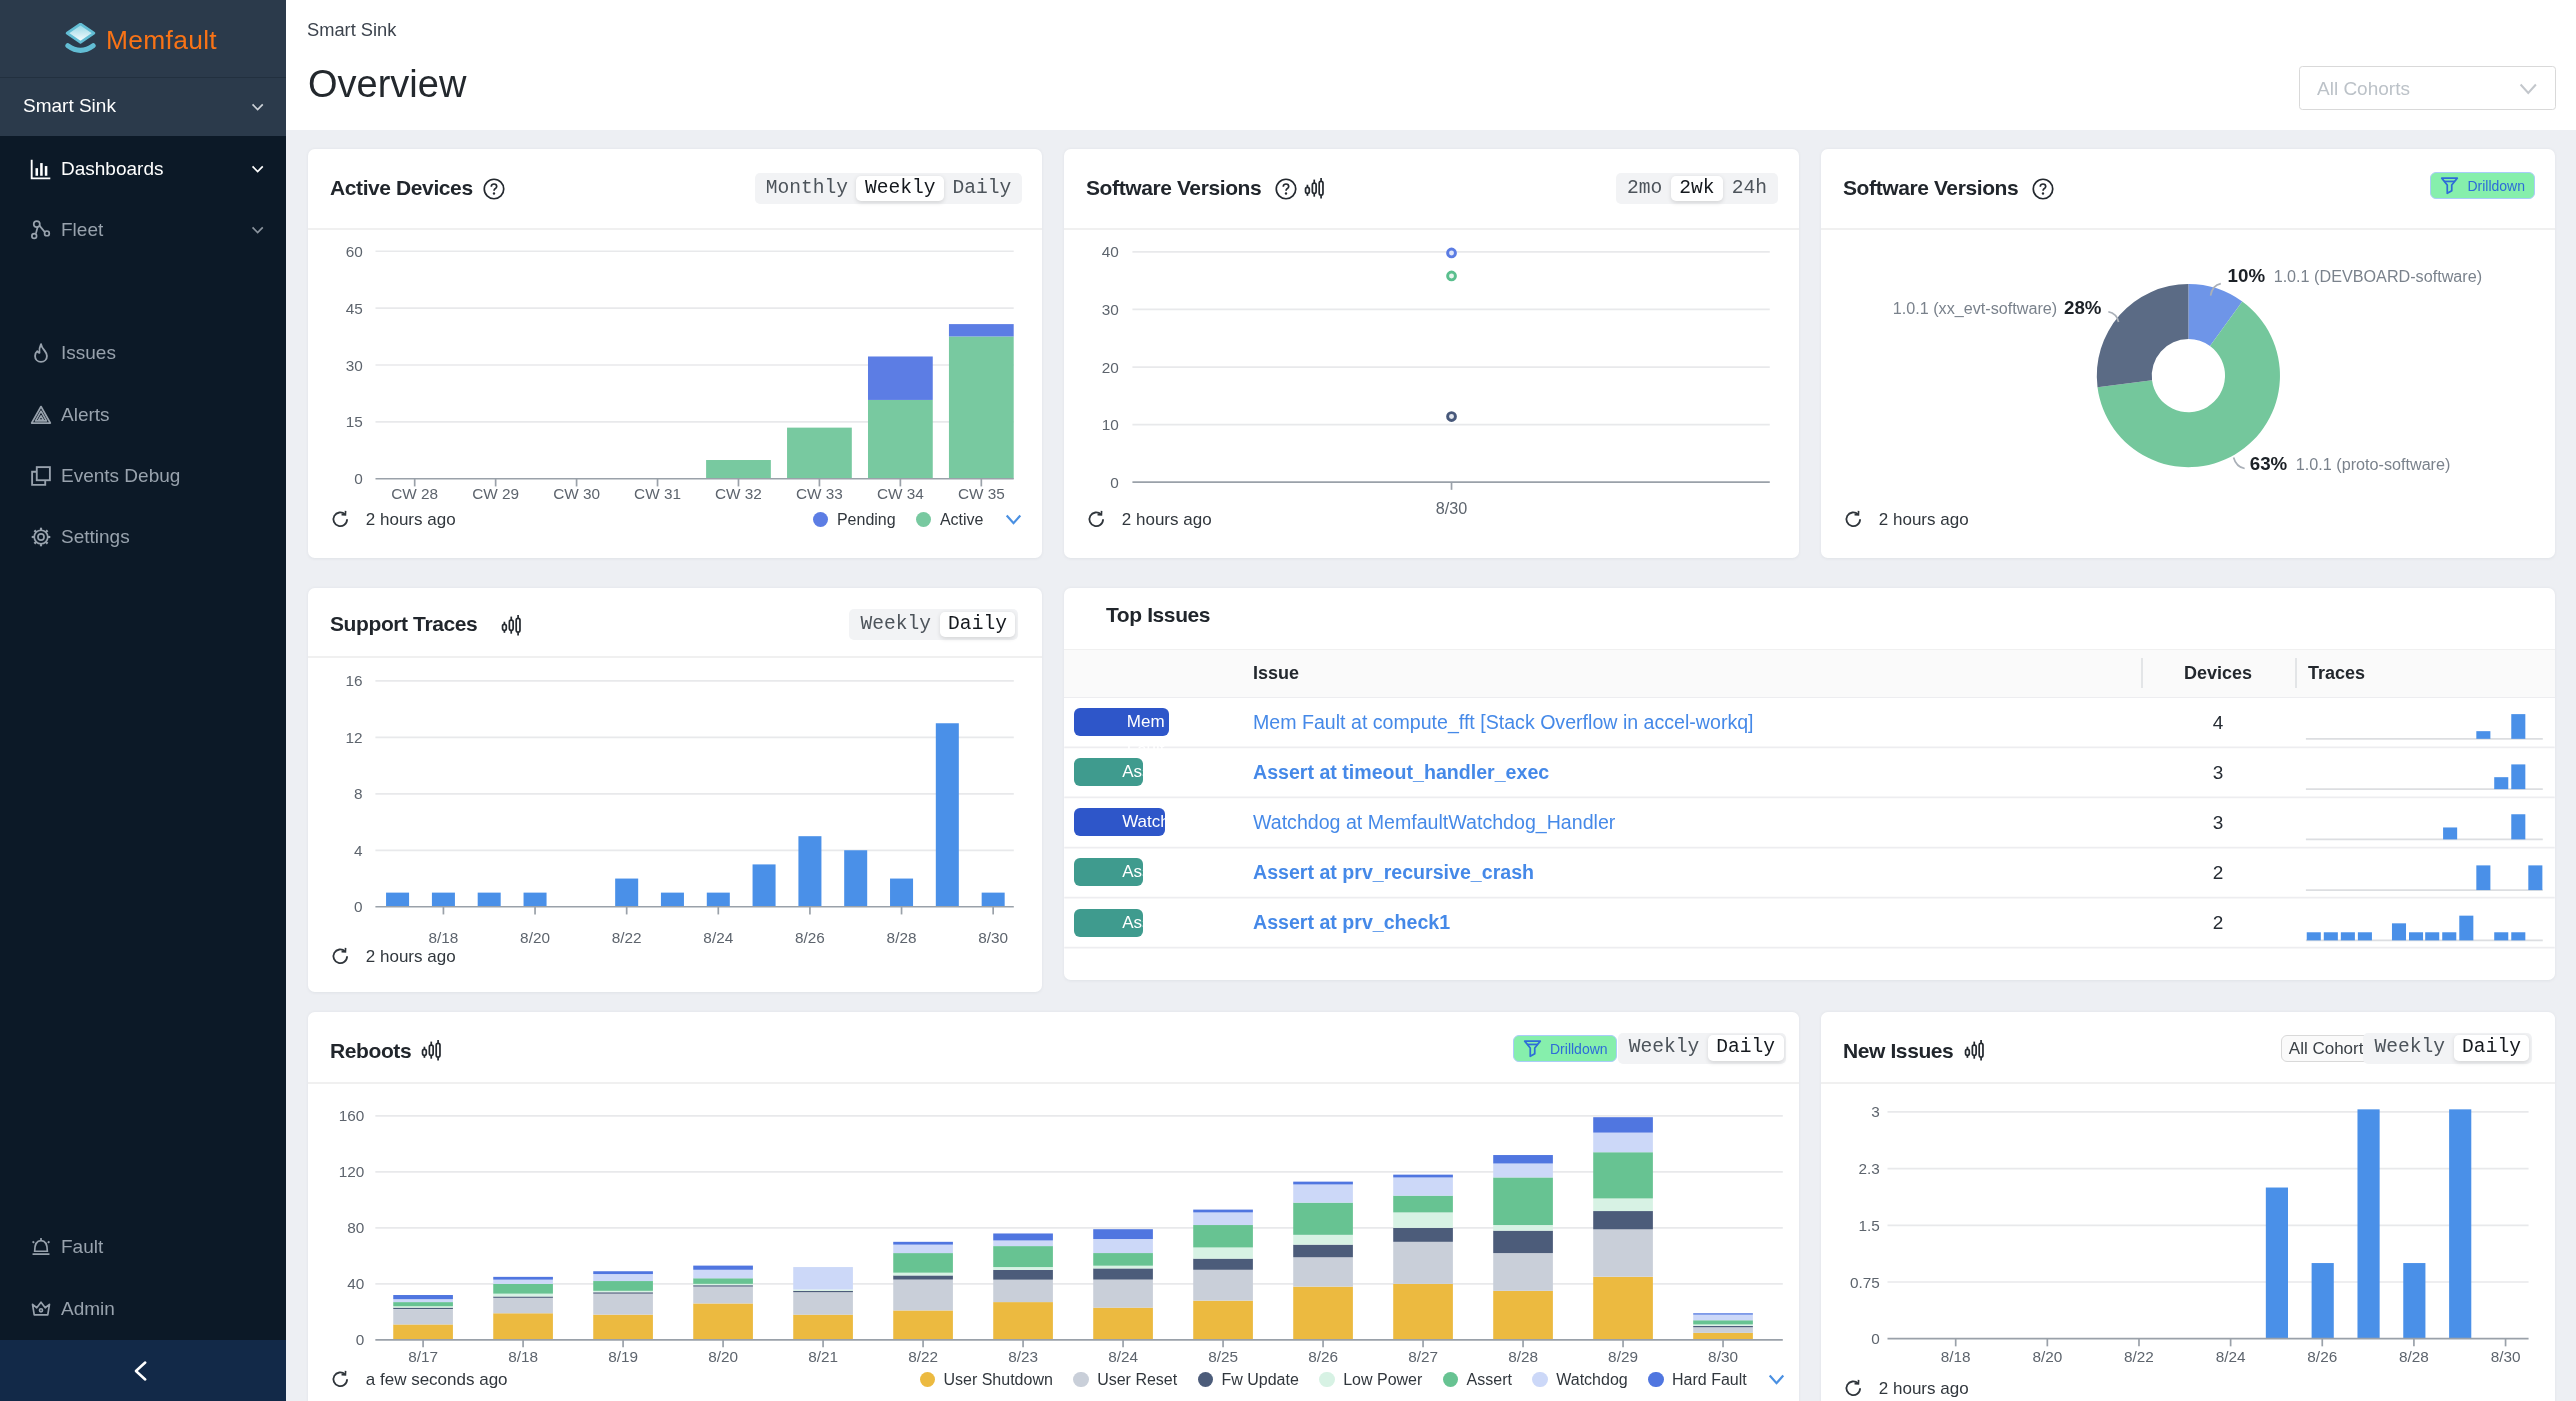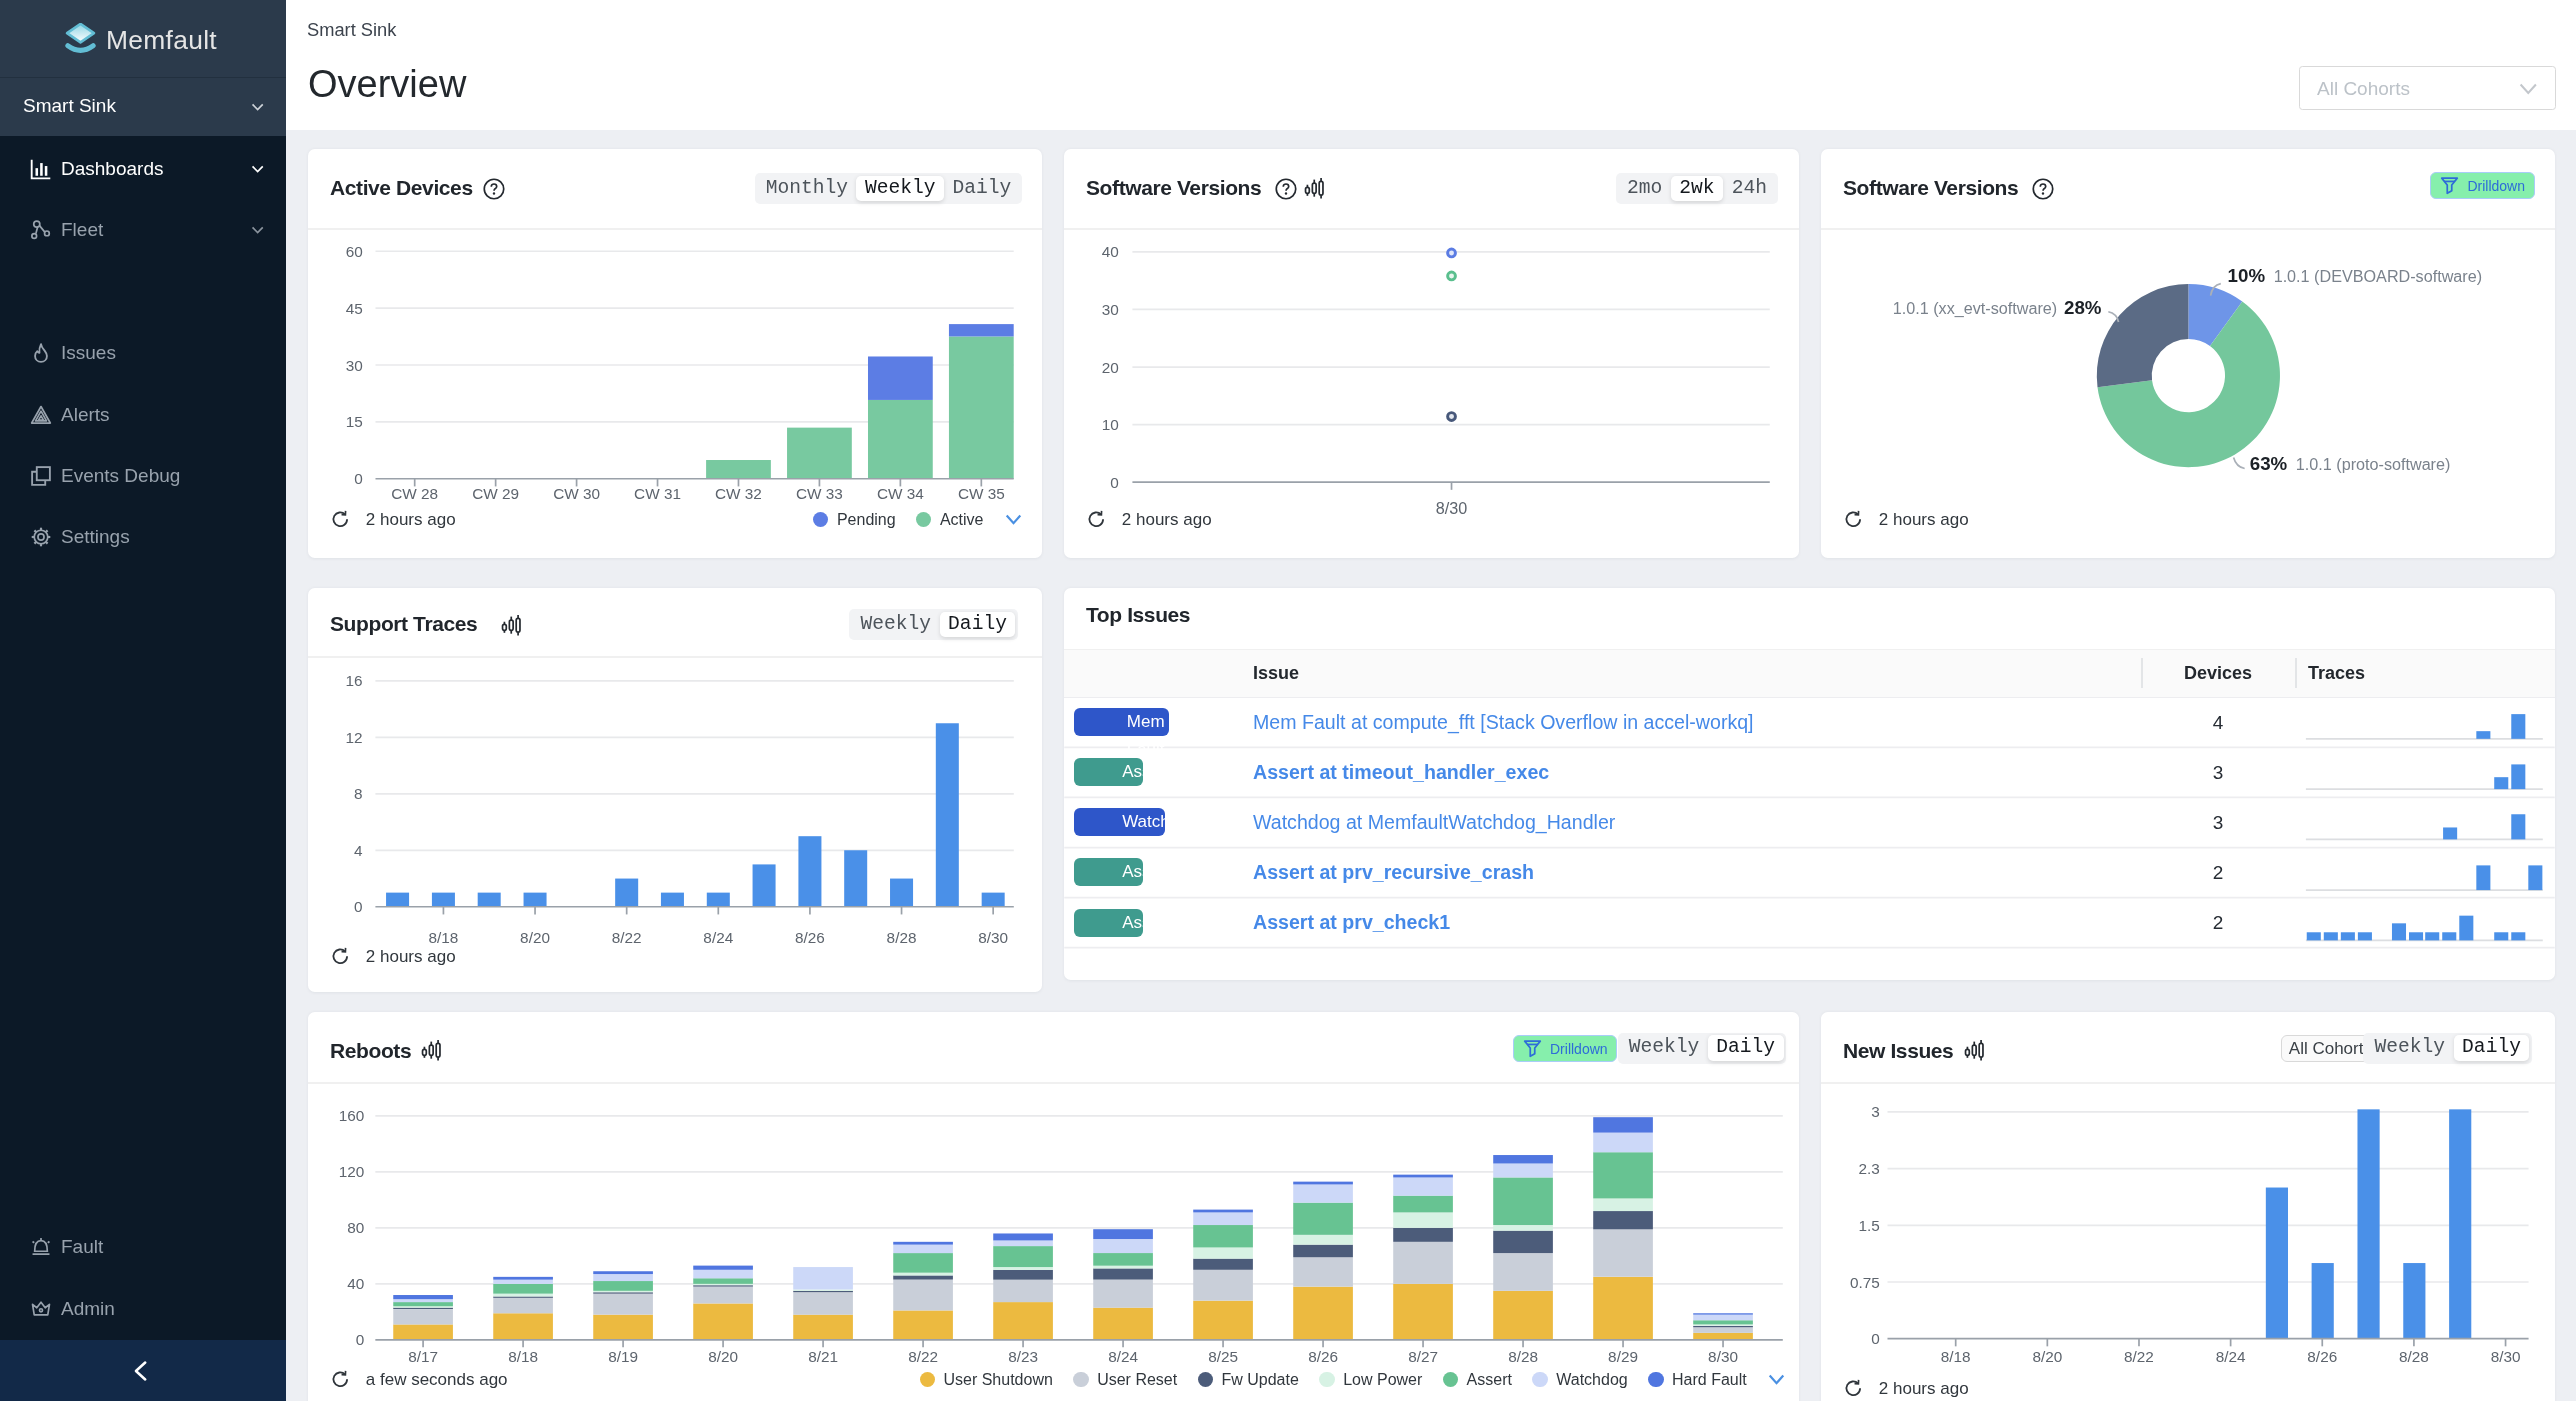--- a/index.html
+++ b/index.html
@@ -5,21 +5,21 @@
 * { margin:0; padding:0; box-sizing:border-box; }
 html,body { width:2576px; height:1401px; overflow:hidden; background:#edeff3;
   font-family:"Liberation Sans", sans-serif; }
 .abs { position:absolute; }
 #page { position:relative; width:2576px; height:1401px; }
 
 
 #sidebar { position:absolute; left:0; top:0; width:286px; height:1401px; background:#0c1927; }
 #sidetop { position:absolute; left:0; top:0; width:286px; height:136px; background:#2b3a4b; }
 #logo-row { position:absolute; left:0; top:0; width:286px; height:78px; border-bottom:1.7px solid #22303f; }
-#logo-text { position:absolute; left:106px; top:25px; font-size:26.4px; color:#e5e5e5; font-weight:500; letter-spacing:0.3px;}
+#logo-text { position:absolute; left:106px; top:25px; font-size:26.4px; color:#f97316; font-weight:500; letter-spacing:0.3px;}
 #proj-row { position:absolute; left:0; top:78px; width:286px; height:58px; }
 #proj-row .t { position:absolute; left:23px; top:17px; font-size:19px; color:#fff; }
 .menu-item { position:absolute; left:0; width:286px; height:61px; }
 .menu-item .ic { position:absolute; left:30px; top:50%; transform:translateY(-50%); width:22px; height:22px; }
 .menu-item .t { position:absolute; left:61px; top:50%; transform:translateY(-50%); font-size:19px; color:#98a2ad; }
 .menu-item.on .t { color:#fff; }
 .chev { position:absolute; right:20.5px; top:50%; transform:translateY(-50%); width:15.3px; height:15.3px; }
 #collapse { position:absolute; left:0; top:1340px; width:286px; height:61px; background:#122948; }
 
 
@@ -420,21 +420,21 @@
     <div class="foot" style="left:22px; top:355px;">
       <svg class="rf" width="20.5" height="20.5" viewBox="0 0 27 27" fill="none" stroke="#2f353b" stroke-width="2.4">
         <path d="M22.5 13.5 A 9 9 0 1 1 19.8 7.1"></path>
         <path d="M20.5 2.5 L20.3 7.6 L15.2 7.4" stroke-width="2.2"></path>
         </svg>
       <span>2 hours ago</span>
     </div>
   </div>
 
   <div class="card" style="left:1064px; top:588px; width:1491px; height:392px;">
-    <div class="title" style="top:15.3px;">Top Issues</div>
+    <div class="title" style="top:15.3px;margin-left:20px;">Top Issues</div>
     <div class="abs" style="left:0; top:61px; width:1491px; height:49px; background:#fafafa; border-top:1.7px solid #f0f0f0; border-bottom:1.7px solid #ededf0;"></div>
     <div class="abs" style="left:189px; top:75px; font-size:18px; font-weight:600; color:#23282e;">Issue</div>
     <div class="abs" style="left:1077px; top:75px; width:154px; text-align:center; font-size:18px; font-weight:600; color:#23282e;">Devices</div>
     <div class="abs" style="left:1244px; top:75px; font-size:18px; font-weight:600; color:#23282e;">Traces</div>
     <div class="abs" style="left:1077px; top:70px; width:1.7px; height:30px; background:#e3e5e7;"></div>
     <div class="abs" style="left:1231px; top:70px; width:1.7px; height:30px; background:#e3e5e7;"></div>
 
     <svg class="chart" width="1491" height="392" viewBox="0 0 1749 460">
       <g stroke="#ededf0" stroke-width="2">
         <line x1="0" y1="187" x2="1749" y2="187"></line>

